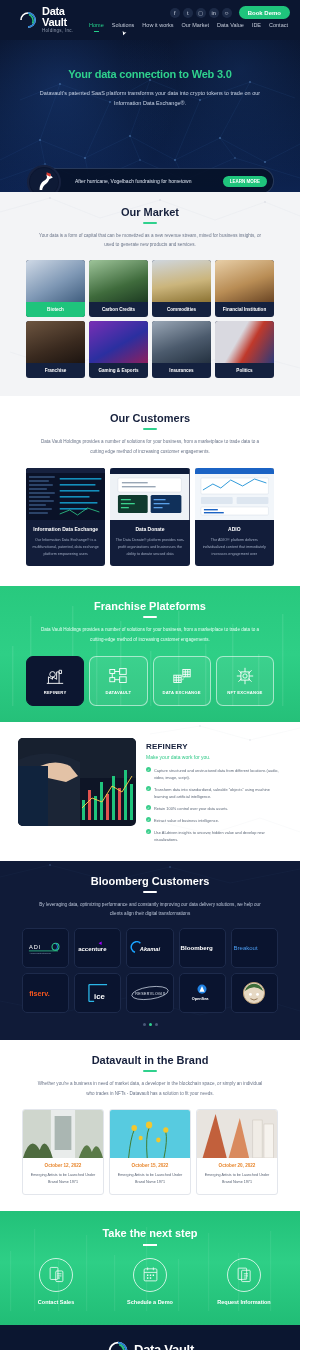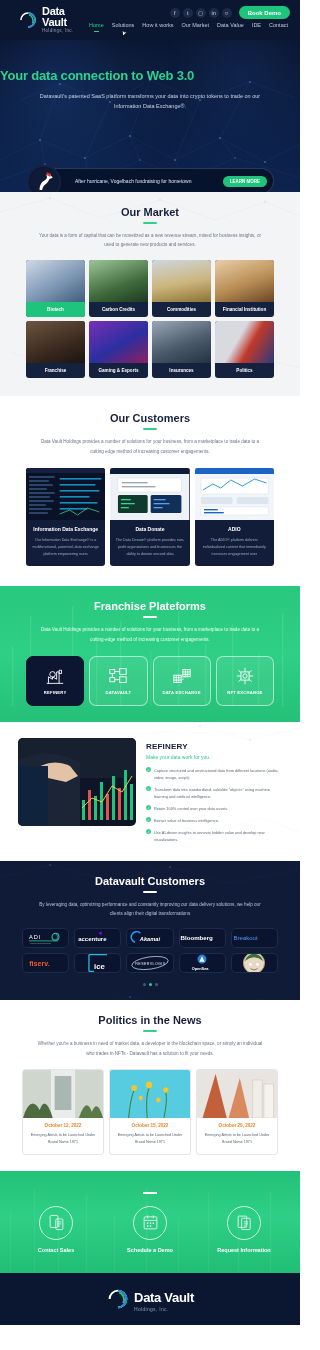--- a/index.html
+++ b/index.html
@@ -52,22 +52,22 @@
   
   .hero {
     height: 152px; position: relative; overflow: hidden;
     background:
       radial-gradient(circle at 20% 30%, rgba(30,70,140,.45), transparent 45%),
       radial-gradient(circle at 80% 20%, rgba(25,60,120,.4), transparent 45%),
       linear-gradient(180deg, #070f24 0%, #0a1b3d 55%, #0d2350 100%);
   }
   .hero-net { position: absolute; inset: 0; opacity: .55; }
   .hero-title {
-    position: relative; color: #2fd18d;
-    font-size: 13px; font-weight: bold; padding-top: 28px; letter-spacing: -.2px;
+    position: relative; text-align: center; color: #2fd18d;
+    font-size: 11px; font-weight: bold; padding-top: 28px; letter-spacing: -.2px;
   }
   .hero-sub {
     position: relative; text-align: center; color: #c9d4e6; font-size: 5.5px;
     line-height: 1.9; margin-top: 8px; padding: 0 38px;
   }
   .hero-banner {
     position: absolute; left: 38px; right: 26px; top: 128px;
     height: 26px; border-radius: 13px;
     background: rgba(6,16,38,.85); border: 1px solid rgba(120,150,200,.3);
     display: flex; align-items: center; padding-left: 36px; padding-right: 6px;
@@ -146,21 +146,21 @@
   .ref-txt { color: #5d6878; font-size: 3.9px; line-height: 1.8; }
 
   
   .customers { background: #101b38; padding: 14px 0 14px; position: relative; overflow: hidden; }
   .cust-net { position: absolute; inset: 0; opacity: .45; }
   .customers .sec-title { color: #fff; }
   .customers .sec-rule { background: #fff; }
   .customers .sec-desc { color: #b9c3d6; }
   .logo-grid { position: relative; display: grid; grid-template-columns: repeat(5,1fr); gap: 5px; padding: 0 22px; margin-top: 10px; }
   .logo-box {
-    height: 20px; border-radius: 5px; background: #0a142f; border: 1px solid #1d2a4b;
+    height: 40px; border-radius: 5px; background: #0a142f; border: 1px solid #1d2a4b;
     display: flex; align-items: center; justify-content: center; cursor: pointer; overflow: hidden;
   }
   .dots { position: relative; display: flex; gap: 3px; justify-content: center; margin-top: 10px; }
   .dot { width: 3px; height: 3px; border-radius: 50%; background: #4a5878; cursor: pointer; }
   .dot.on { background: #2fd18d; }
 
   
   .news { background: #fff; padding: 14px 0 16px; }
   .news-grid { display: grid; grid-template-columns: repeat(3,1fr); gap: 5px; padding: 0 22px; margin-top: 11px; }
   .news-card { border: 1px solid #e3e6ec; border-radius: 3px; overflow: hidden; background: #fff; cursor: pointer; }
@@ -552,21 +552,21 @@
       <g stroke="#2a3f66" stroke-width=".3" fill="none">
         <path d="M0 16 L50 4 L110 20 L170 6 L230 22 L300 8"></path>
         <path d="M0 140 L60 152 L130 136 L200 154 L260 138 L300 150"></path>
       </g>
       <g fill="#4f6fa5">
           <circle cx="50" cy="4" r=".9"></circle>
           <circle cx="170" cy="6" r=".9"></circle>
           <circle cx="130" cy="136" r=".9"></circle>
         </g>
     </svg>
-    <div class="sec-title">Datavault Customers</div>
+    <div class="sec-title">Bloomberg Customers</div>
     <div class="sec-rule"></div>
     <div class="sec-desc">By leveraging data, optimizing performance and constantly improving our data delivery solutions, we help our clients align their digital transformations</div>
 
     <div class="logo-grid">
       <div class="logo-box">
         <svg width="38" height="16" viewBox="0 0 60 24">
           <text x="3" y="13" font-family="Liberation Sans" font-size="9" fill="#ffffff" letter-spacing="1.5">ADI</text>
           <circle cx="45" cy="10" r="5.5" fill="none" stroke="#2fd18d" stroke-width="1.6"></circle>
           <path d="M45 5 a5.5 5.5 0 0 1 0 10" fill="none" stroke="#1f7fd4" stroke-width="1.6"></path>
           <rect x="3" y="16" width="46" height="1.2" fill="#2fd18d"></rect>
@@ -632,21 +632,21 @@
     </div>
 
     <div class="dots">
       <span class="dot"></span>
       <span class="dot on"></span>
       <span class="dot"></span>
     </div>
   </div>
 
   <div class="section news">
-    <div class="sec-title">Politics in the News</div>
+    <div class="sec-title">Datavault in the Brand</div>
     <div class="sec-rule"></div>
     <div class="sec-desc">Whether you're a business in need of market data, a developer in the blockchain space, or simply an individual who trades in NFTs - Datavault has a solution to fit your needs.</div>
 
     <div class="news-grid">
       <div class="news-card">
         <div class="news-img">
           <svg viewBox="0 0 86 48" preserveAspectRatio="none" width="100%" height="100%">
             <rect width="86" height="48" fill="#cfd6cd"></rect>
             <rect x="30" y="0" width="26" height="48" fill="#e9eceb"></rect>
             <rect x="34" y="6" width="18" height="34" fill="#aab6b2"></rect>
@@ -708,20 +708,21 @@
         <rect x="58" y="50" width="1.2" height="50"></rect>
           <rect x="86" y="24" width="1.2" height="76"></rect>
         <rect x="114" y="44" width="1.2" height="56"></rect>
           <rect x="146" y="16" width="1.2" height="84"></rect>
         <rect x="178" y="48" width="1.2" height="52"></rect>
           <rect x="208" y="22" width="1.2" height="78"></rect>
         <rect x="238" y="42" width="1.2" height="58"></rect>
           <rect x="270" y="20" width="1.2" height="80"></rect>
       </g>
     </svg>
+    <div class="cta-title">Take the next step</div>
     <div class="cta-rule"></div>
     <div class="cta-row">
       <div class="cta-item">
         <span class="cta-circle">
           <svg width="17" height="17" viewBox="0 0 24 24" fill="none" stroke="#fff" stroke-width="1.1">
             <rect x="3" y="2" width="11" height="17" rx="1.5"></rect>
               <rect x="11" y="7" width="10" height="15" rx="1.5"></rect>
             <path d="M13 11h6M13 14h6M13 17h4"></path>
           </svg>
         </span>

